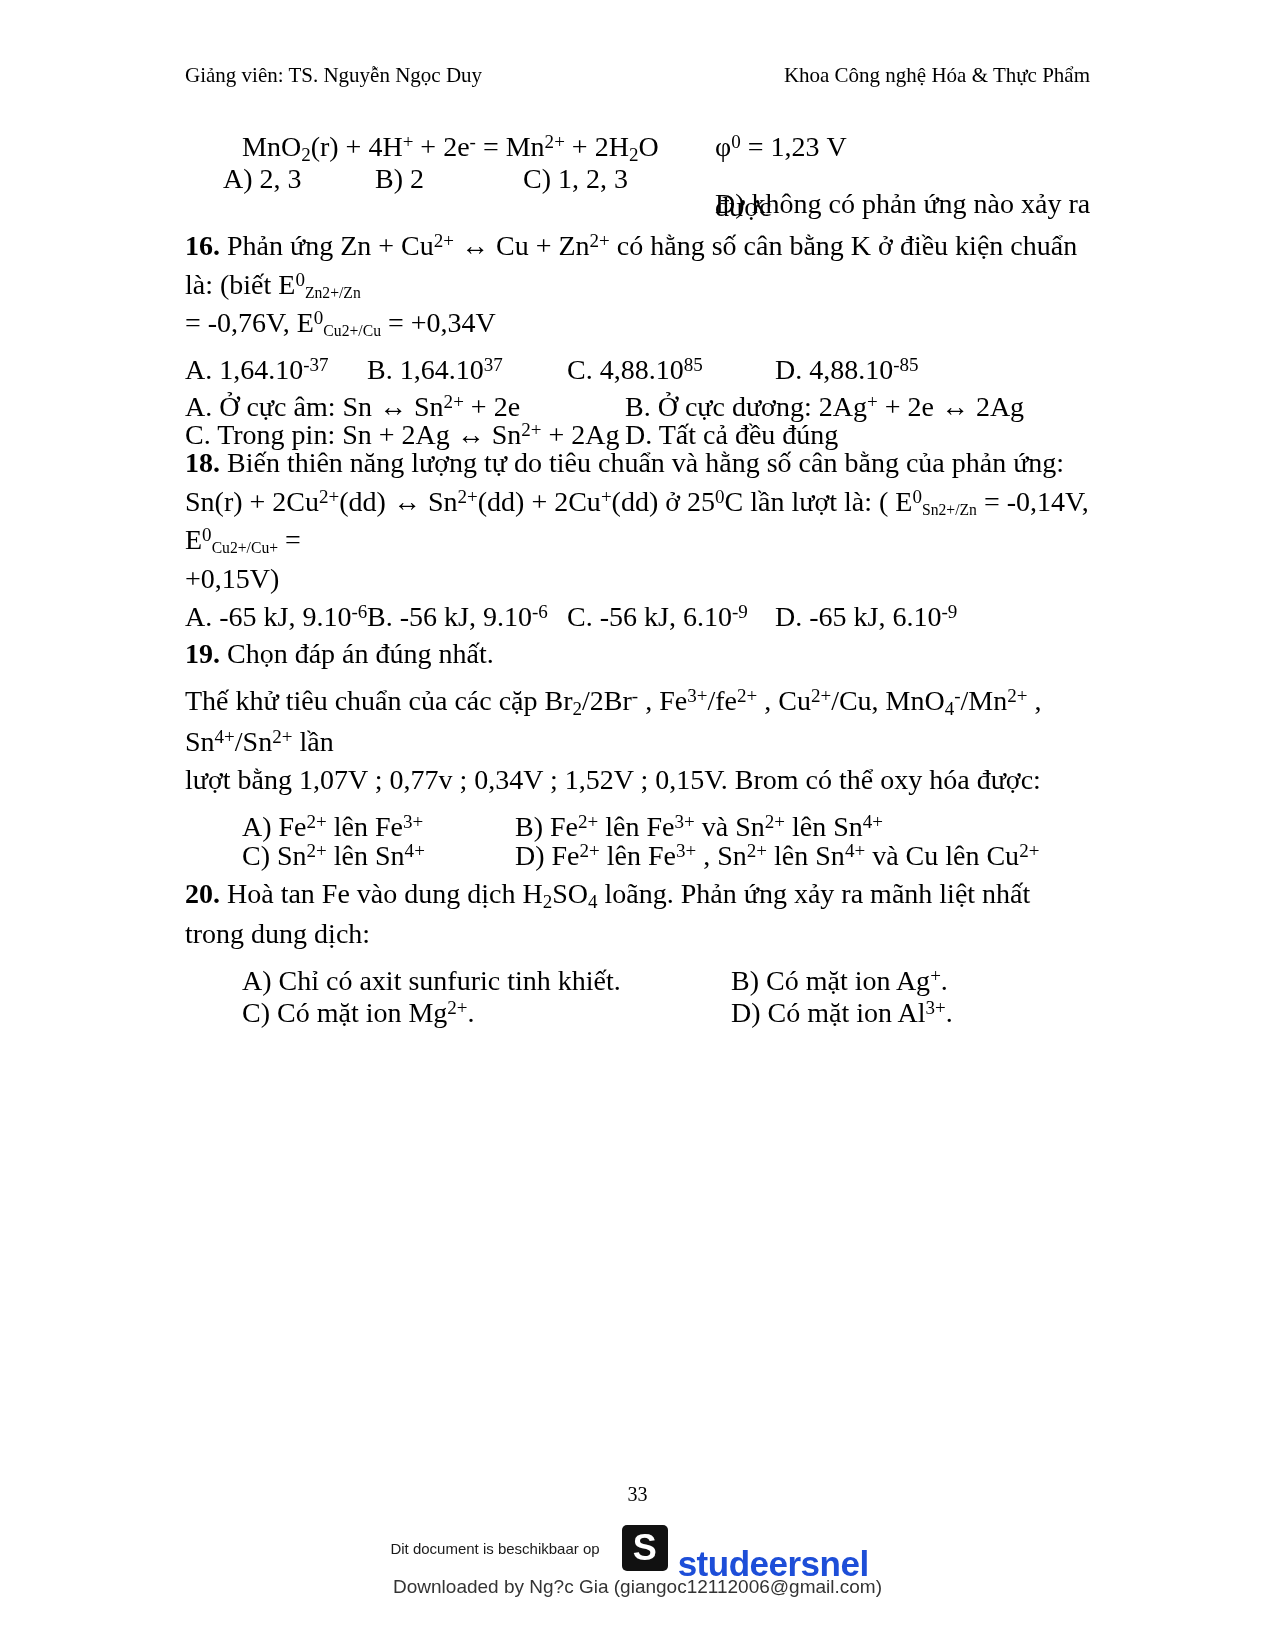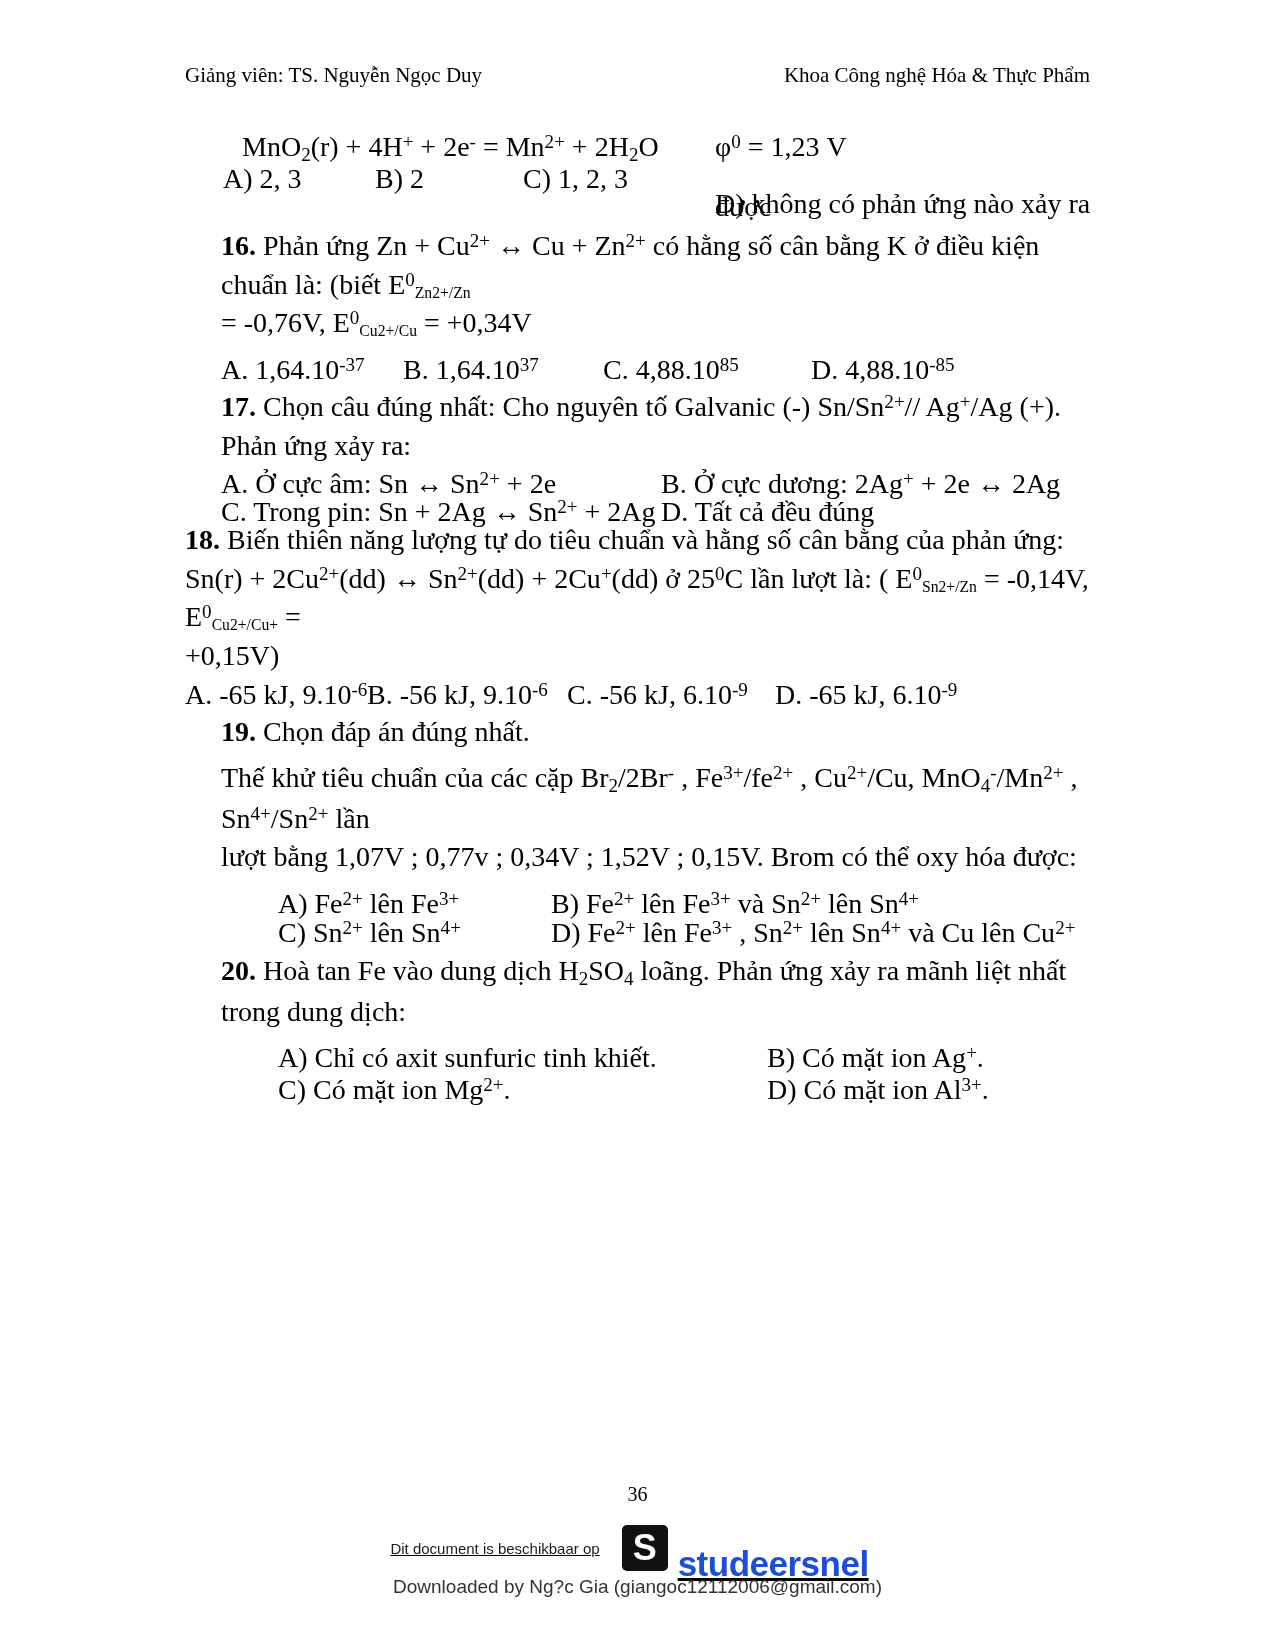--- a/index.html
+++ b/index.html
@@ -42,21 +42,21 @@
   .small-sub { font-size: 0.56em; vertical-align: -0.25em; }
   .eqline { position: relative; height: 30px; margin: 0 0 2px 0; }
   .eq-main { position: absolute; left: 57px; top: 0; white-space: nowrap; }
   .eq-phi { position: absolute; left: 530px; top: 0; white-space: nowrap; }
   .optline { position: relative; height: 28px; }
   .opt-a { position: absolute; left: 38px; top: 0; white-space: nowrap; }
   .opt-b { position: absolute; left: 190px; top: 0; white-space: nowrap; }
   .opt-c { position: absolute; left: 338px; top: 0; white-space: nowrap; }
   .opt-d { position: absolute; left: 530px; top: 0; white-space: nowrap; margin-top: 25px; }
   .opt-d2 { position: absolute; left: 530px; top: 28px; white-space: nowrap; }
-  .q { margin-top: 9px; margin-left: 36px; }
+  .q { margin-top: 9px; }
   .qnum { font-weight: bold; }
   .row4 { position: relative; height: 28px; }
   .c1 { position: absolute; left: 0; }
   .c2 { position: absolute; left: 182px; }
   .c3 { position: absolute; left: 382px; }
   .c4 { position: absolute; left: 590px; }
   .row2 { position: relative; height: 28px; }
   .h1c { position: absolute; left: 0; }
   .h2c { position: absolute; left: 440px; }
   .ind-row { position: relative; height: 29px; }
@@ -73,21 +73,20 @@
     font-size: 20px;
   }
   .footer {
     position: absolute;
     top: 1512px;
     left: 0;
     width: 1259px;
     display: flex;
     align-items: center;
     justify-content: center;
-    text-decoration: underline;
   }
   .footer-text {
     font-family: "Liberation Sans", sans-serif;
     font-size: 15px;
     color: #1a1a1a;
     margin-right: 22px;
     white-space: nowrap;
   }
   .brand {
     display: flex;
@@ -162,21 +161,20 @@
       <div class="gap"></div>
       <div class="row4">
         <span class="c1"><span>A. 1,64.10</span><sup>-37</sup></span>
         <span class="c2"><span>B. 1,64.10</span><sup>37</sup></span>
         <span class="c3"><span>C. 4,88.10</span><sup>85</sup></span>
         <span class="c4"><span>D. 4,88.10</span><sup>-85</sup></span>
       </div>
     </div>
 
     <div class="q">
-      <div class="blockline"><span class="qnum">17.</span><span> Chọn câu đúng nhất: Cho nguyên tố Galvanic (-) Sn/Sn</span><sup>2+</sup><span>// Ag</span><sup>+</sup><span>/Ag (+). Phản ứng xảy ra:</span></div>
       <div class="row2">
         <span class="h1c"><span>A. Ở cực âm: Sn ↔ Sn</span><sup>2+</sup><span> + 2e</span></span>
         <span class="h2c"><span>B. Ở cực dương: 2Ag</span><sup>+</sup><span> + 2e ↔ 2Ag</span></span>
       </div>
       <div class="row2">
         <span class="h1c"><span>C. Trong pin: Sn + 2Ag ↔ Sn</span><sup>2+</sup><span> + 2Ag</span></span>
         <span class="h2c">D. Tất cả đều đúng</span>
       </div>
     </div>
 
@@ -216,21 +214,21 @@
         <span style="position:absolute; left:546px;"><span>B) Có mặt ion Ag</span><sup>+</sup><span>.</span></span>
       </div>
       <div class="ind-row" style="height:32px;">
         <span class="ind-a"><span>C) Có mặt ion Mg</span><sup>2+</sup><span>.</span></span>
         <span style="position:absolute; left:546px;"><span>D) Có mặt ion Al</span><sup>3+</sup><span>.</span></span>
       </div>
     </div>
 
   </div>
 
-  <div class="pagenum">36</div>
+  <div class="pagenum">33</div>
 
   <div class="footer">
     <div class="footer-text">Dit document is beschikbaar op</div>
     <div class="brand">
       <div class="brand-mark"></div>
       <div class="brand-name">studeersnel</div>
     </div>
   </div>
 
   <div class="downloaded">Downloaded by Ng?c Gia (giangoc12112006@gmail.com)</div>

